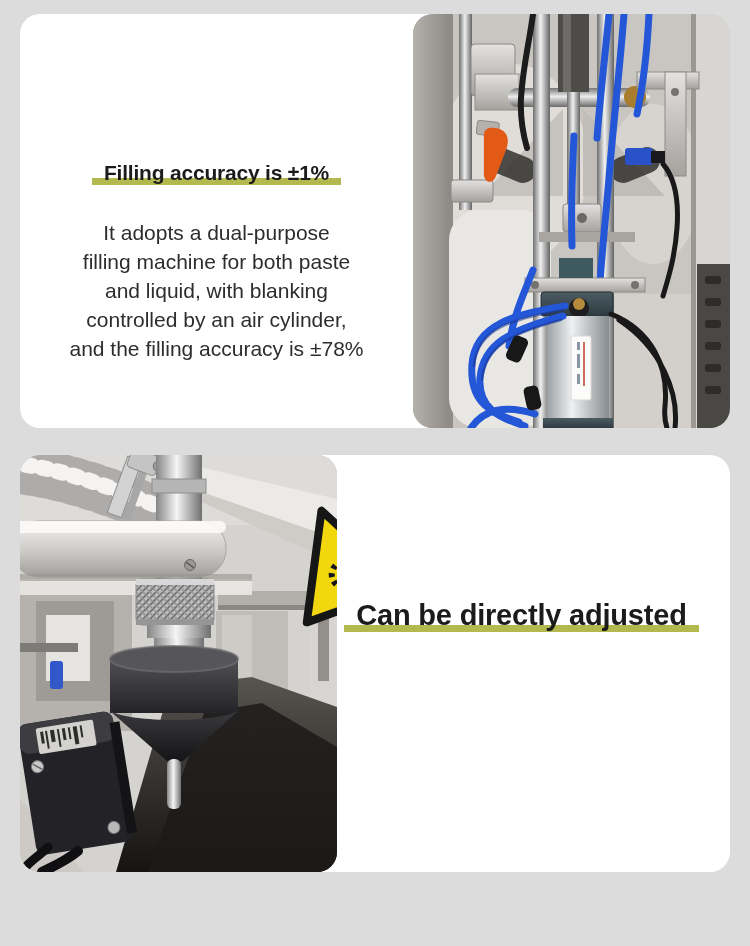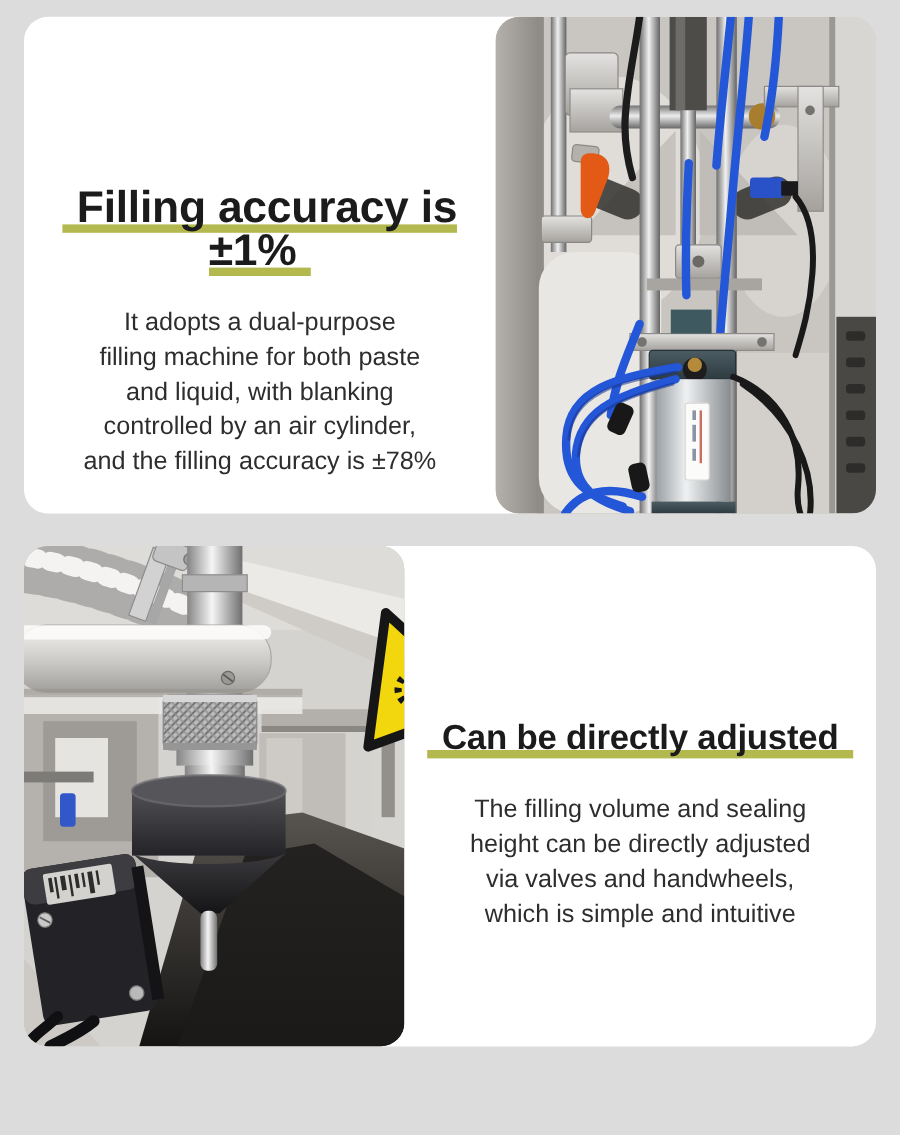--- a/index.html
+++ b/index.html
@@ -21,24 +21,24 @@
     border-radius:20px;overflow:hidden;background:#c5c2bd;
   }
   .photo-right{right:0;}
   .photo-left{left:0;}
   .photo svg{display:block;}
   .text-col{
     position:absolute;top:0;height:100%;width:393px;
     text-align:center;
   }
   .card-top  .text-col{left:0;}
-  .card-bottom .text-col{right:0;margin-left:20px;}
+  .card-bottom .text-col{right:12px;margin-left:20px;}
   h2.heading{
     margin:141px 0 0;
-    font-size:37px;line-height:36px;font-weight:bold;
+    font-size:21px;line-height:36px;font-weight:bold;
     color:#1b1b1b;letter-spacing:-0.2px;
   }
   .card-bottom h2.heading{margin-top:142px;font-size:29px;}
   .hl{
     background:linear-gradient(#b3b94f,#b3b94f) no-repeat left bottom/100% 7px;
     padding:0 12px 1px;
   }
   p.body{
     margin:27px 8px 0;
     font-size:21px;line-height:29px;
@@ -329,20 +329,16 @@
         </g>
         <g stroke="#101012" fill="none" stroke-linecap="round">
           <path d="M28,392 C18,402 10,406 4,414" stroke-width="9"></path>
           <path d="M58,396 C46,406 32,412 22,417" stroke-width="10"></path>
         </g>
       </svg>
     </div>
 
     <div class="text-col">
       <h2 class="heading"><span class="hl">Can be directly adjusted</span></h2>
-      <p class="body">The filling volume and sealing
-height can be directly adjusted
-via valves and handwheels,
-which is simple and intuitive</p>
     </div>
   </section>
 
 </div>
 
 </body></html>

